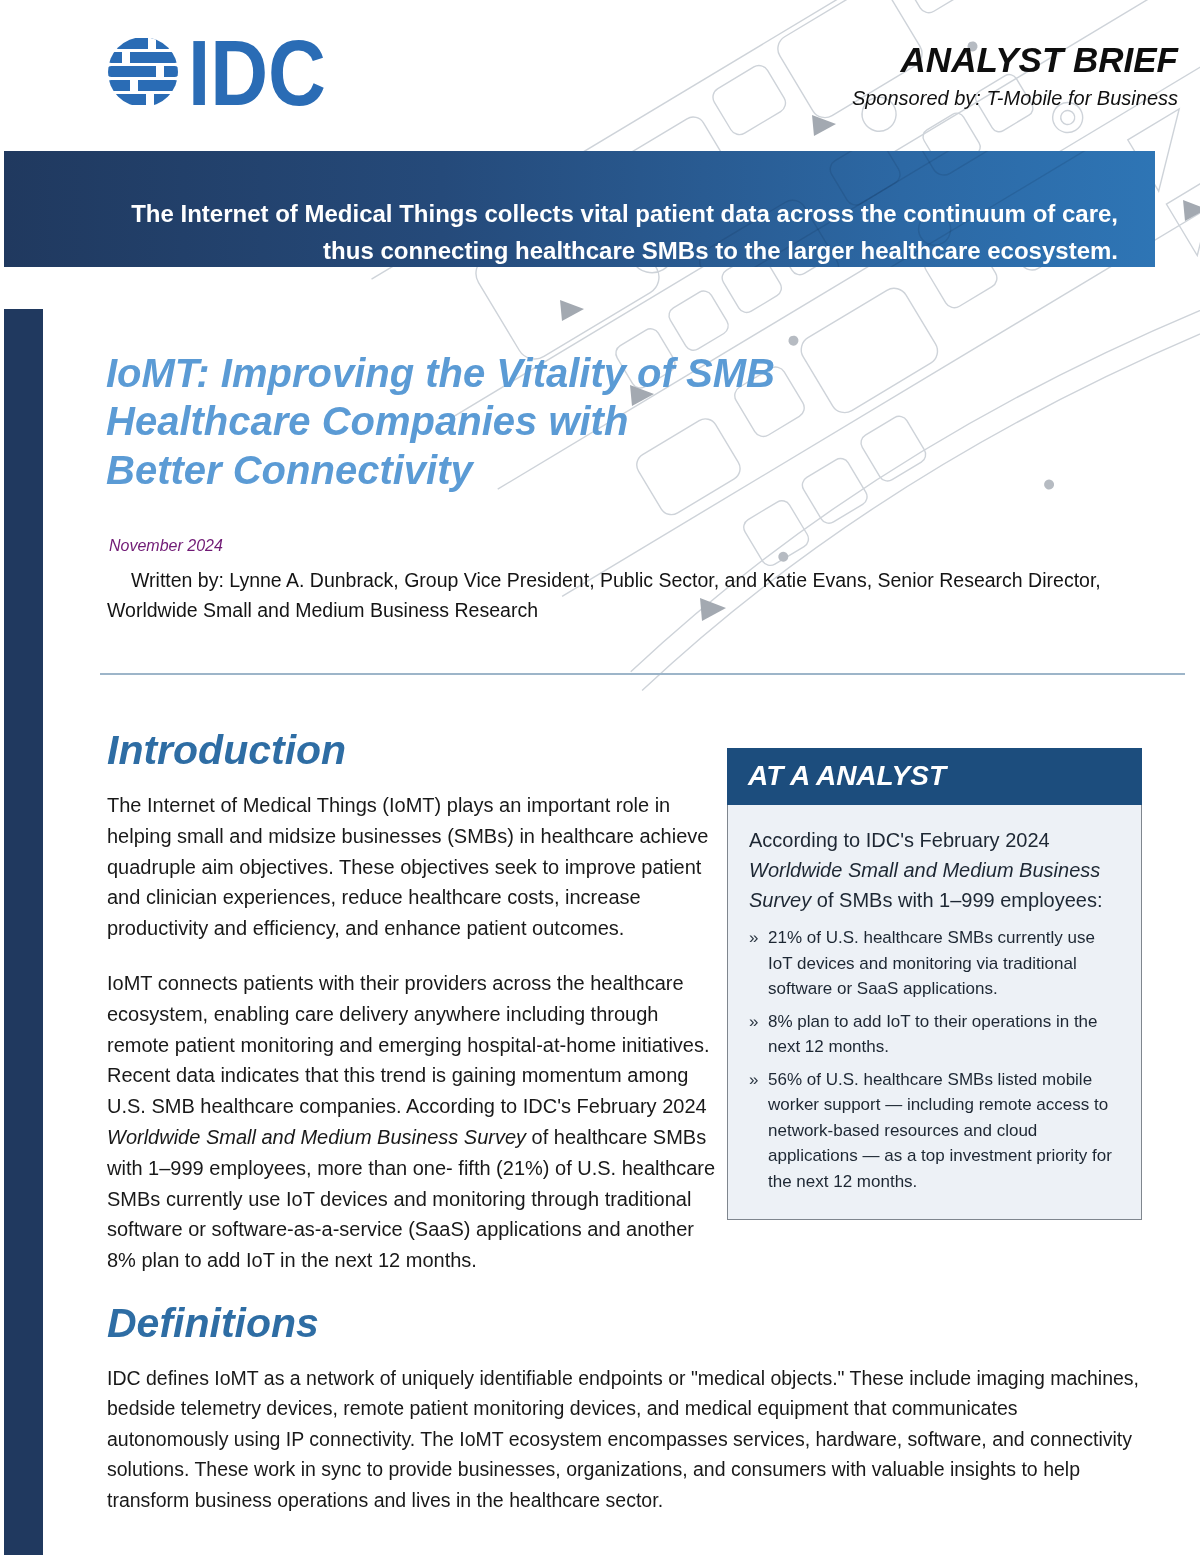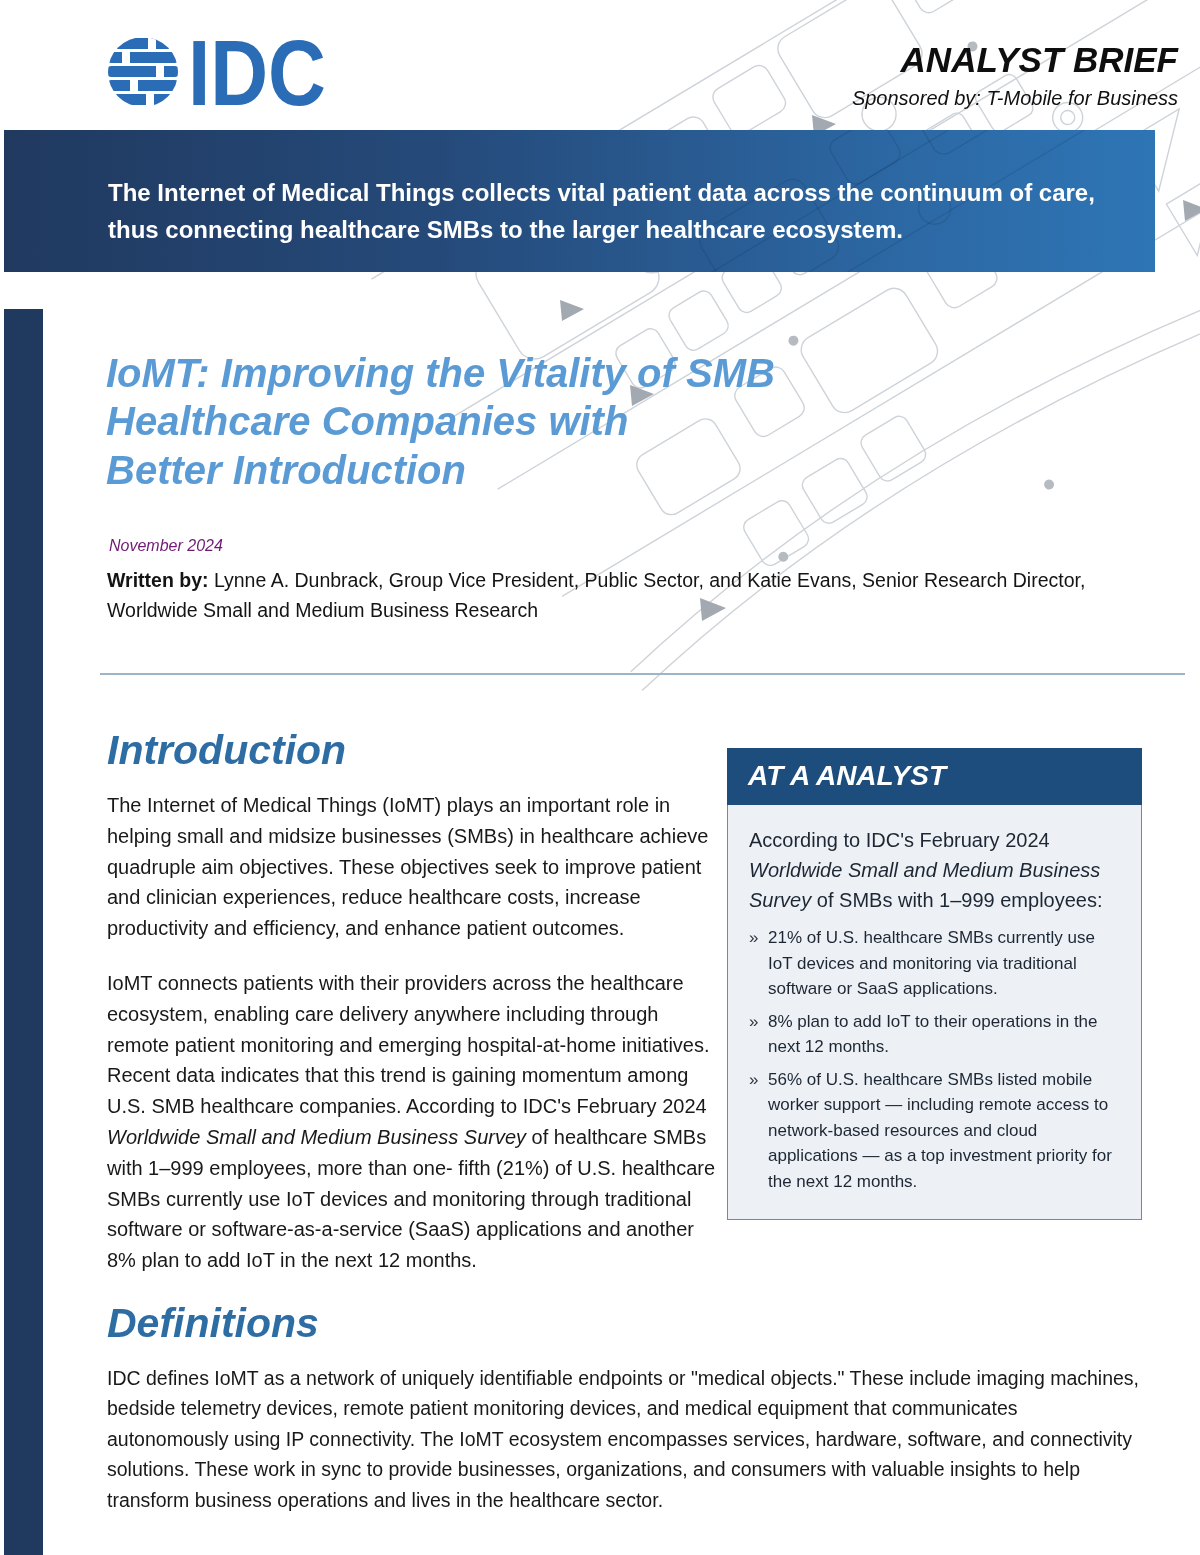--- a/index.html
+++ b/index.html
@@ -16,40 +16,41 @@
   
   .logo{position:absolute;left:106px;top:30px;}
   .logo .stripe{fill:var(--logo-blue,#2a6cb5);}
   .logo .notch{fill:#ffffff;}
   .logo text{fill:var(--logo-blue,#2a6cb5);font-weight:bold;font-family:"Liberation Sans",sans-serif;}
   .brief-type{position:absolute;top:40px;right:64px;font-size:35px;font-weight:bold;font-style:italic;color:#0e0e0e;white-space:nowrap;}
   .sponsor{position:absolute;top:87px;right:64px;font-size:20px;font-style:italic;font-weight:500;color:#101010;white-space:nowrap;margin-left:16px;}
 
   
   .banner{
-    position:absolute;left:4px;top:130px;width:1151px;height:142px;
+    position:absolute;left:4px;top:151px;width:1151px;height:116px;
     background:linear-gradient(90deg,var(--navy,#20395f) 0%,#254a7a 38%,#2c68a4 78%,var(--banner-right,#2e75b5) 100%);
     overflow:hidden;
+    text-align:right;
   }
   .banner-sketch{position:absolute;top:0;left:0;}
   .banner-text{
     position:absolute;left:104px;top:44px;width:1010px;
     color:#ffffff;font-weight:bold;font-size:24px;line-height:1.55;
   }
   .left-strip{position:absolute;left:4px;top:309px;width:39px;height:1246px;background:var(--navy,#20395f);}
 
   
   .doc-title{
     position:absolute;left:106px;top:349px;width:950px;
     font-size:40px;line-height:1.21;font-weight:bold;font-style:italic;
     color:var(--accent-blue,#5b9bd5);
   }
   .date{position:absolute;left:109px;top:537px;font-size:16px;font-style:italic;color:#701a75;}
   .byline{position:absolute;left:107px;top:565px;width:1012px;font-size:19.5px;line-height:1.55;color:#141414;}
-  .byline .lbl{font-weight:bold;}
+  .byline .lbl{font-weight:normal;margin-left:24px;}
   .divider{position:absolute;left:100px;top:673px;width:1085px;height:2px;background:var(--divider-blue,#9db5c9);}
 
   
   .main{position:absolute;left:107px;top:727px;width:1033px;}
   .section-heading{
     font-size:41px;font-weight:bold;font-style:italic;
     color:var(--heading-blue,#2e6da4);margin:0 0 16px 0;
   }
   .col{width:614px;}
   .col p{margin:0 0 24px 0;font-size:20px;line-height:1.54;color:#191919;}
@@ -169,21 +170,21 @@
       <div>The Internet of Medical Things collects vital patient data across the continuum of care,</div>
       <div>thus connecting healthcare SMBs to the larger healthcare ecosystem.</div>
     </div>
   </div>
 
   <div class="left-strip"></div>
 
   <div class="doc-title">
     <div>IoMT: Improving the Vitality of SMB</div>
     <div>Healthcare Companies with</div>
-    <div>Better Introduction</div>
+    <div>Better Connectivity</div>
   </div>
 
   <div class="date">November 2024</div>
 
   <div class="byline"><span class="lbl">Written by:</span><span> Lynne A. Dunbrack, Group Vice President, Public Sector, and Katie Evans, Senior Research Director, Worldwide Small and Medium Business Research</span></div>
 
   <div class="divider"></div>
 
   <div class="main">
 

